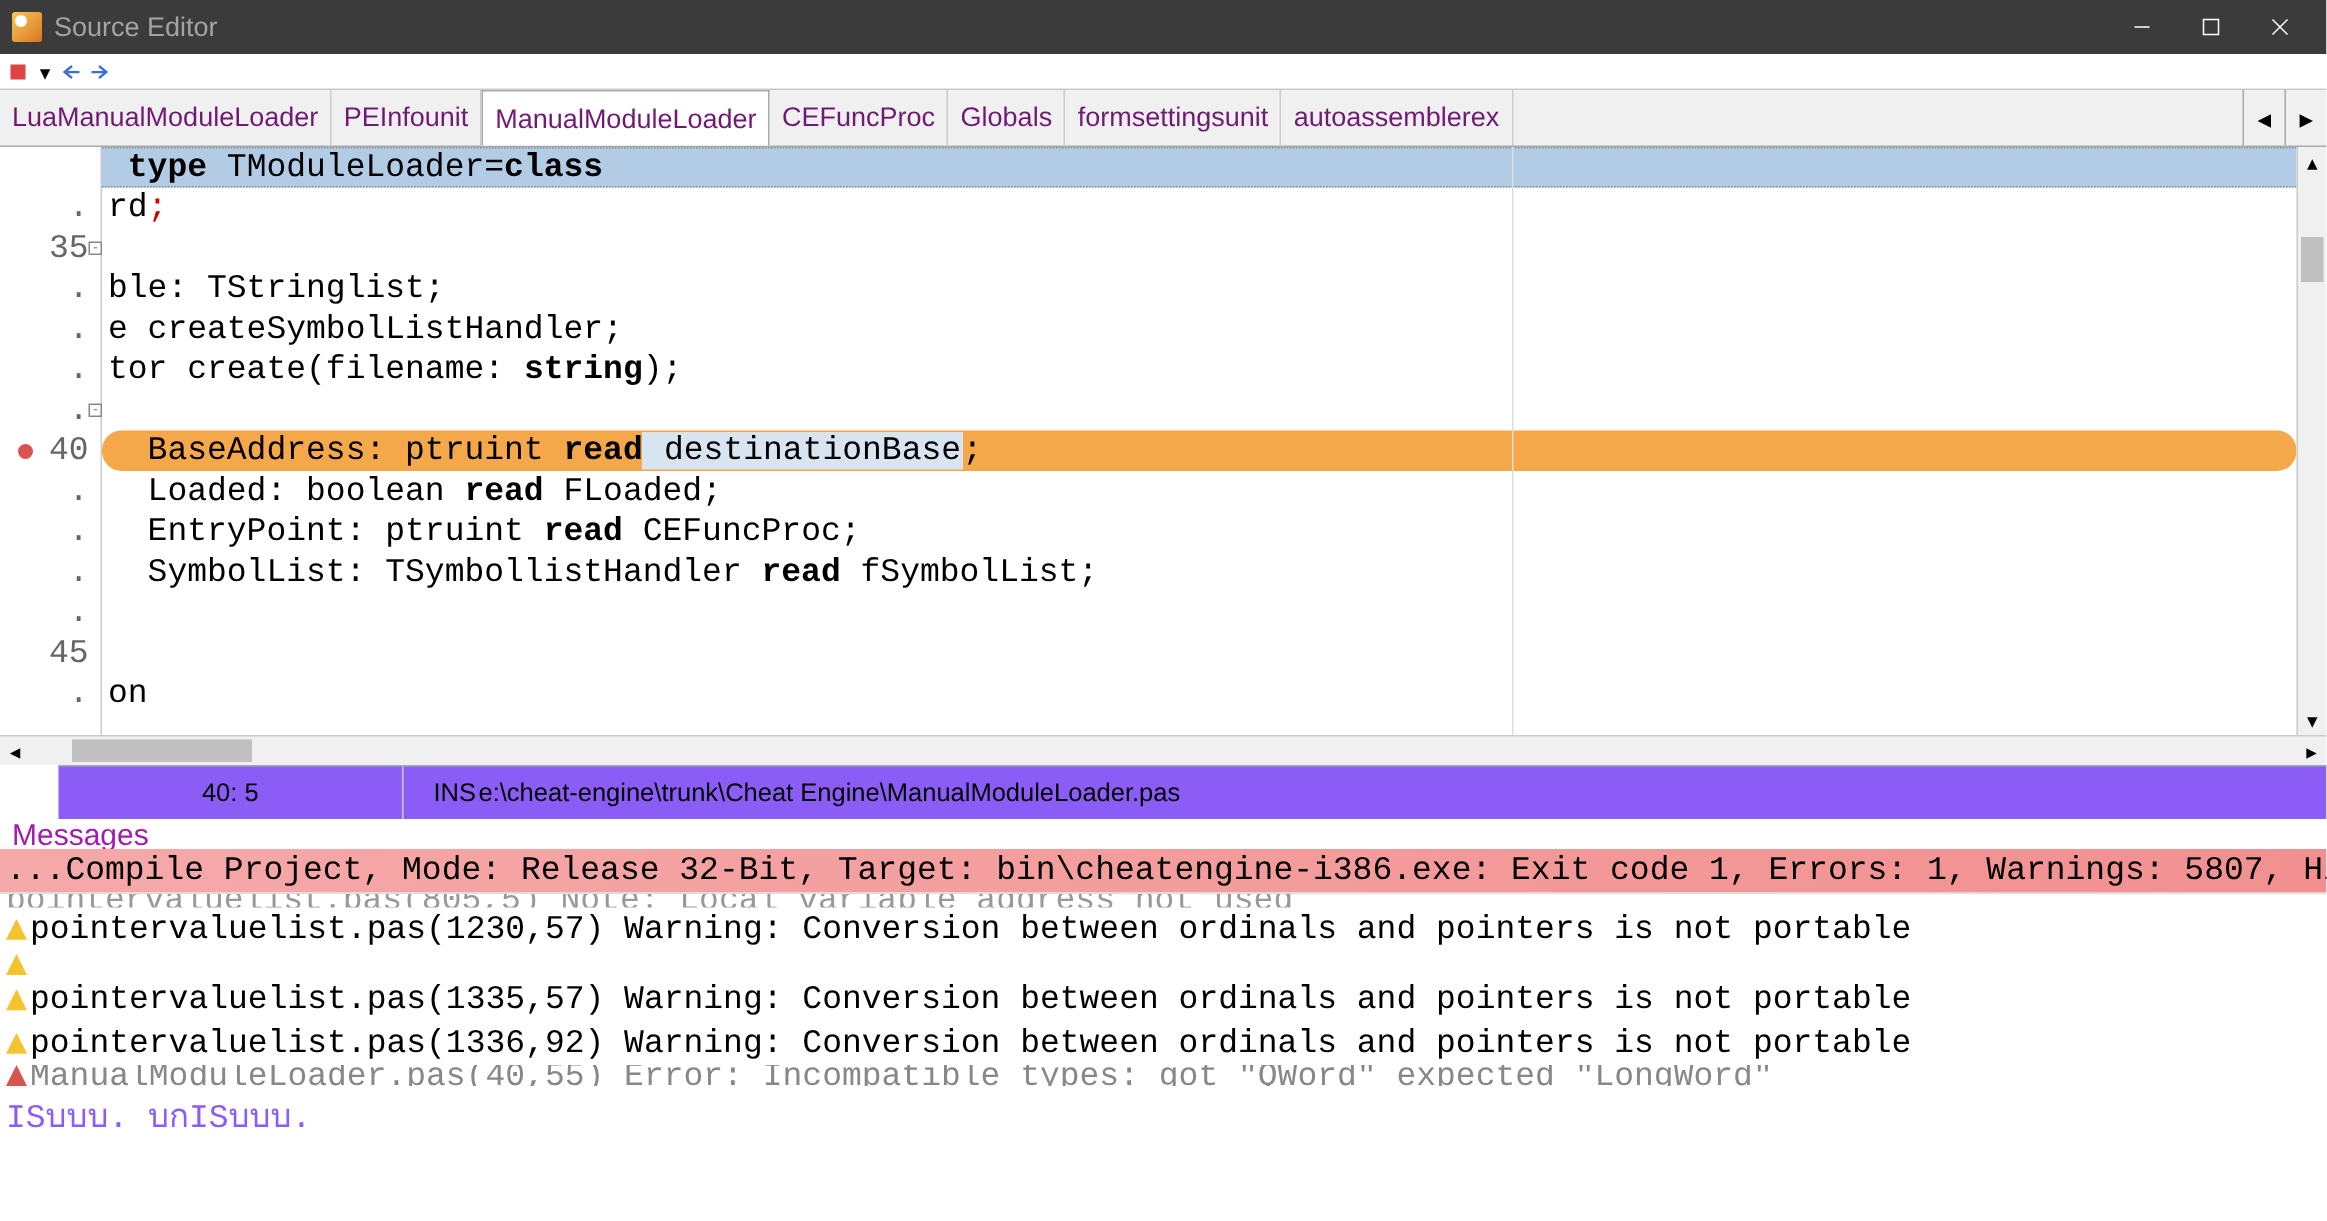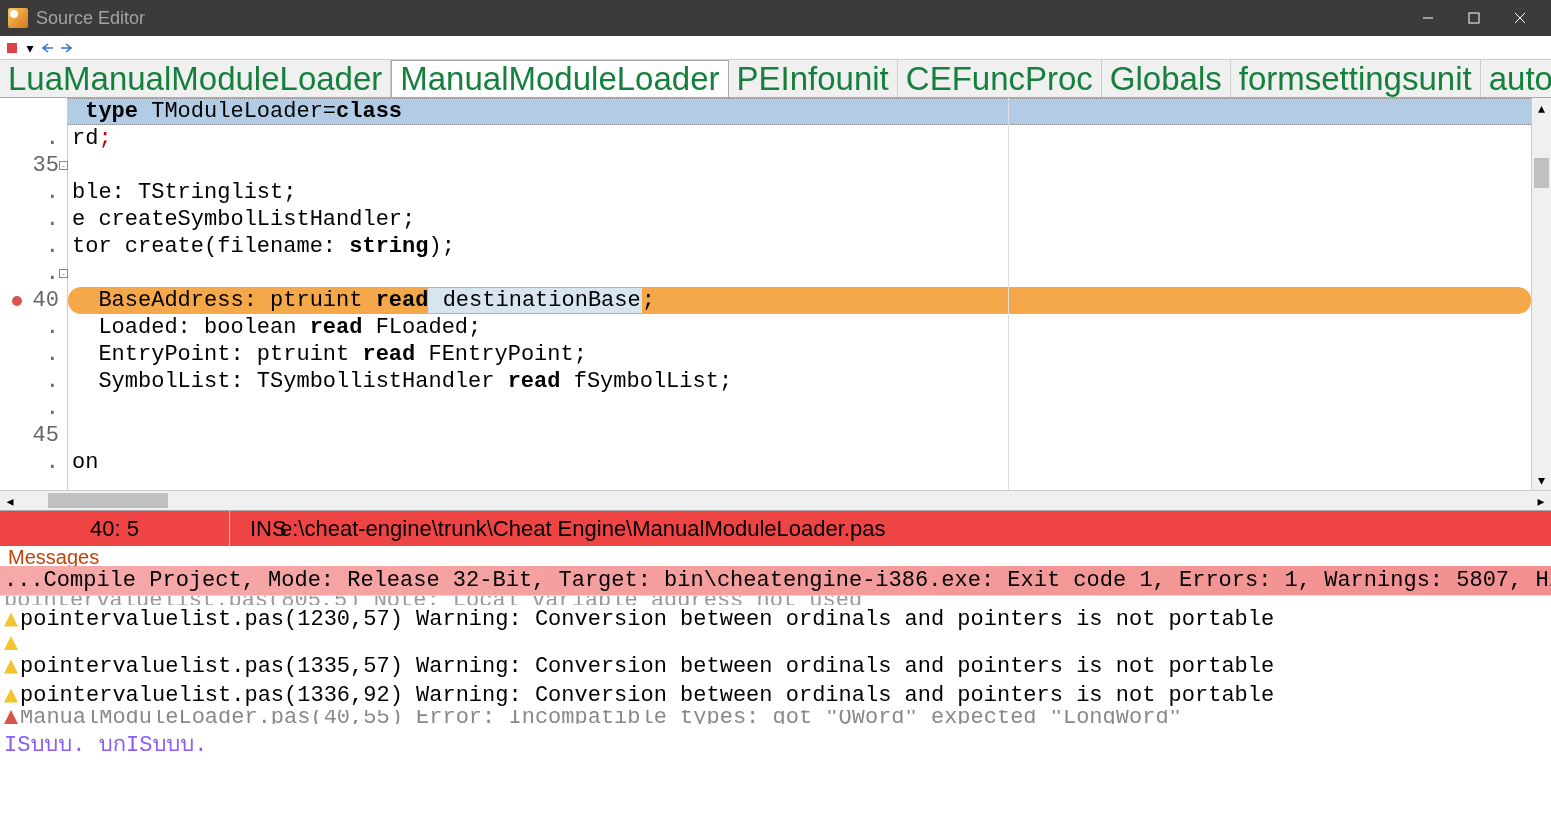--- a/index.html
+++ b/index.html
@@ -7,21 +7,21 @@
 .titlebar { background: #3b3b3b; color: #a3a3a3; height: 36px; display: flex; align-items: center; padding: 0 8px; }
 .titlebar .icon { width: 20px; height: 20px; margin-right: 8px; background: linear-gradient(135deg,#f7c858,#d97520); border-radius: 2px; position: relative; }
 .titlebar .icon::after { content:''; position:absolute; width:8px; height:8px; background:#fff; border-radius:50%; top:2px; left:2px; }
 .titlebar .title { font-size: 18px; flex: 0 0 auto; }
 .titlebar .spacer { flex: 1; }
 .winbtn { width: 46px; height: 36px; display:flex; align-items:center; justify-content:center; color:#fff; }
 .winbtn svg { width:12px; height:12px; }
 .toolbar { height: 24px; border-bottom: 1px solid #ccc; padding: 2px 4px; display:flex; align-items:center; gap:2px; }
 .toolbar .tbtn { width:16px; height:16px; display:flex; align-items:center; justify-content:center; }
 .tabs { display:flex; align-items:stretch; height: 38px; border-bottom: 1px solid #aaa; background:#f0f0f0; position:relative; }
-.tab { padding: 16px 8px; font-size: 33px; color:#15803d; border-right:1px solid #ccc; display:flex; align-items:center; white-space:nowrap; cursor:pointer; }
+.tab { padding: 16px 8px; font-size: 18px; color:#701a75; border-right:1px solid #ccc; display:flex; align-items:center; white-space:nowrap; cursor:pointer; }
 .tab.active { background:#fff; border-top:1px solid #aaa; border-left:1px solid #aaa; border-right:1px solid #aaa; position:relative; z-index:2; }
 .tabs .scrollers { margin-left:auto; display:flex; }
 .tabs .scrollbtn { width:28px; display:flex; align-items:center; justify-content:center; border-left:1px solid #aaa; font-size:18px; }
 .editor-area { display:flex; height: 392px; position:relative; }
 .gutter { width: 68px; background:#fff; border-right:1px solid #ccc; }
 .gutter-row { height: 27px; display:flex; align-items:center; justify-content:flex-end; padding-right: 8px; font-family: "Courier New", monospace; font-size: 22px; color:#666; position:relative; }
 .gutter-row .err { position:absolute; left:12px; width:10px; height:10px; background:#d9534f; border-radius:50%; }
 .gutter-row .fold { position:absolute; right:-1px; width:9px; height:9px; border:1px solid #888; background:#fff; font-size:8px; line-height:7px; text-align:center; }
 .code { flex:1; font-family: "Courier New", monospace; font-size: 22px; position:relative; }
 .line { height:27px; padding-left: 4px; white-space: pre; display:flex; align-items:center; }
@@ -30,23 +30,23 @@
 .line.current { background: #f5a84a; border-radius: 13px; }
 .line.current .cursor-zone { background:#d8e5f0; padding:0 1px; }
 .vline { position:absolute; left:940px; top:0; bottom:0; border-left:1px solid #ddd; }
 .vscroll { width:20px; background:#f0f0f0; border-left:1px solid #ccc; position:relative; }
 .vscroll .arrow { height:20px; display:flex; align-items:center; justify-content:center; background:#f0f0f0; }
 .vscroll .thumb { position:absolute; top:60px; left:2px; right:2px; height:30px; background:#c0c0c0; }
 .hscroll { height:20px; background:#f0f0f0; border-top:1px solid #ccc; display:flex; align-items:center; }
 .hscroll .arrow { width:20px; display:flex; align-items:center; justify-content:center; }
 .hscroll .track { flex:1; position:relative; height:100%; }
 .hscroll .thumb { position:absolute; left:28px; width:120px; top:2px; bottom:2px; background:#c0c0c0; }
-.statusbar { height:36px; border-top:1px solid #aaa; display:flex; align-items:center; font-size:22px; background:#ef4444; }
+.statusbar { height:36px; border-top:1px solid #aaa; display:flex; align-items:center; font-size:17px; background:#8b5cf6;margin-left:39px; }
 .statusbar .cell { padding:0 20px; border-right:1px solid #ccc; height:100%; display:flex; align-items:center; }
-.msgtitle { height:20px; color:#c2410c; font-size:20px; padding-left:8px; overflow:hidden; }
+.msgtitle { height:20px; color:#a21caf; font-size:20px; padding-left:8px; overflow:hidden; }
 .messages { font-family:"Courier New", monospace; font-size:22px; }
 .msg-row { padding: 2px 4px; white-space:nowrap; display:flex; align-items:center; }
 .msg-row.error-line { background: linear-gradient(90deg, #f6a9a9, #f29090); }
 .msg-row .warn-icon { width:14px; height:14px; background:#f4c430; margin-right:2px; display:inline-block; clip-path: polygon(50% 0,100% 100%,0 100%); flex-shrink:0; }
 .msg-row.cut { color:#999; border-top:1px solid #ddd; }
 .bottom-cut { font-family:"Courier New",monospace; font-size:22px; color:#8b5cf6; padding:2px 4px; }
 </style>
 </head>
 <body>
 
@@ -86,22 +86,22 @@
     </span>
   <span class="tbtn">
       <svg width="12" height="10">
         <path d="M6 1 L11 5 L6 9 M11 5 H1" fill="none" stroke="#3a6fd8" stroke-width="1.5"></path>
       </svg>
     </span>
 </div>
 
 <div class="tabs">
   <div class="tab">LuaManualModuleLoader</div>
+  <div class="tab">PEInfounit</div>
   <div class="tab active">ManualModuleLoader</div>
-  <div class="tab">PEInfounit</div>
   <div class="tab">CEFuncProc</div>
   <div class="tab">Globals</div>
   <div class="tab">formsettingsunit</div>
   <div class="tab">autoassemblerex</div>
   <div class="scrollers">
     <div class="scrollbtn">◂</div>
     <div class="scrollbtn">▸</div>
   </div>
 </div>
 
@@ -155,21 +155,21 @@
     <div class="vline"></div>
     <div class="line header"><span> </span><span class="kw">type</span><span> TModuleLoader=</span><span class="kw">class</span></div>
     <div class="line"><span>rd</span><span style="color:#c00">;</span></div>
     <div class="line"><span></span></div>
     <div class="line"><span>ble: TStringlist;</span></div>
     <div class="line"><span>e createSymbolListHandler;</span></div>
     <div class="line"><span>tor create(filename: </span><span class="kw">string</span><span>);</span></div>
     <div class="line"><span></span></div>
     <div class="line current"><span>  BaseAddress: ptruint </span><span class="kw">read</span><span class="cursor-zone"> destinationBase</span><span>;</span></div>
     <div class="line"><span>  Loaded: boolean </span><span class="kw">read</span><span> FLoaded;</span></div>
-    <div class="line"><span>  EntryPoint: ptruint </span><span class="kw">read</span><span> FEntryPoint;</span></div>
+    <div class="line"><span>  EntryPoint: ptruint </span><span class="kw">read</span><span> CEFuncProc;</span></div>
     <div class="line"><span>  SymbolList: TSymbollistHandler </span><span class="kw">read</span><span> fSymbolList;</span></div>
     <div class="line"><span></span></div>
     <div class="line"><span></span></div>
     <div class="line"><span>on</span></div>
   </div>
   <div class="vscroll">
     <div class="arrow">▴</div>
     <div class="thumb"></div>
     <div class="arrow" style="position:absolute;bottom:0;width:100%;">▾</div>
   </div>

